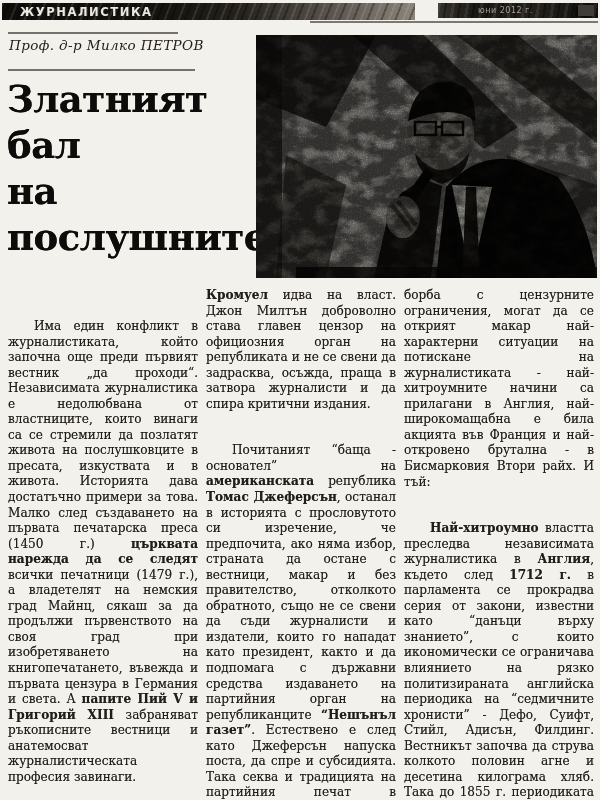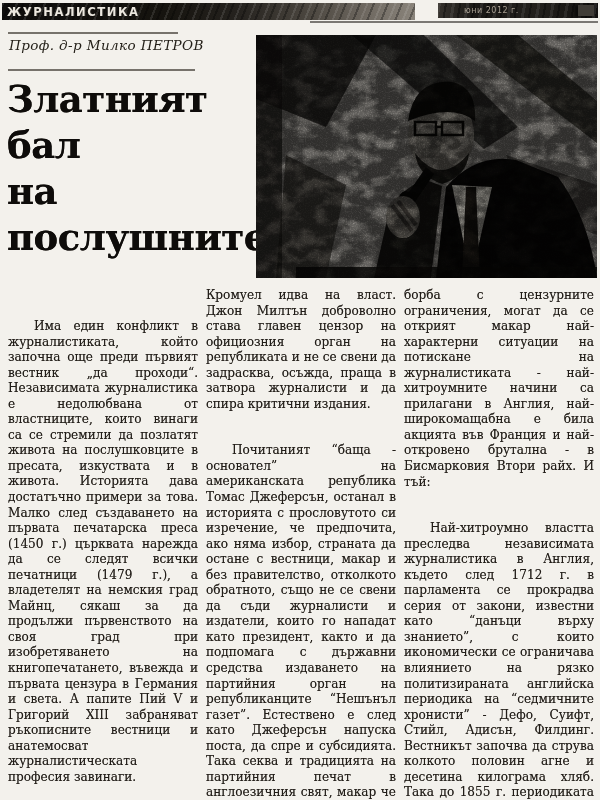--- a/index.html
+++ b/index.html
@@ -1,39 +1,39 @@
 <!DOCTYPE html>
 <html><head>
 <meta charset="utf-8">
 <style>
   html,body{margin:0;padding:0;width:600px;height:800px;overflow:hidden;background:#d8d5cf;}
   #page{position:relative;width:600px;height:800px;background:#f3f1ec;font-family:"DejaVu Serif",serif;color:#1b1815;}
   
   .bar{position:absolute;overflow:hidden;}
   .bar-left{left:2px;top:3px;width:413px;height:17px;background:linear-gradient(90deg,#0e0d0c 0%,#16140f 40%,#26231f 58%,#4d4841 75%,#6e6860 88%,#8a847b 100%);display:flex;align-items:center;}
   .bar-left::after{content:"";position:absolute;inset:0;background:repeating-linear-gradient(112deg,rgba(255,255,255,.10) 0 2px,transparent 2px 6px,rgba(0,0,0,.30) 6px 8px,transparent 8px 13px);}
-  .bar-left span{position:relative;z-index:2;font-family:"DejaVu Sans",sans-serif;font-size:11.5px;font-weight:bold;letter-spacing:1.6px;color:#ece8df;padding-left:5px;text-shadow:0 0 1px #000,1px 0 0 #3a3732;}
+  .bar-left span{position:relative;z-index:2;font-family:"DejaVu Sans",sans-serif;font-size:11.5px;font-weight:bold;letter-spacing:1.6px;color:#ece8df;padding-left:18px;text-shadow:0 0 1px #000,1px 0 0 #3a3732;}
   .bar-right{left:438px;top:3px;width:160px;height:15px;background:linear-gradient(90deg,#35312c,#191715 25%,#23201c 60%,#12100e 100%);display:flex;align-items:center;}
   .bar-right::before{content:"";position:absolute;inset:0;background:repeating-linear-gradient(100deg,rgba(255,255,255,.08) 0 3px,transparent 3px 7px,rgba(0,0,0,.35) 7px 9px,transparent 9px 14px);}
-  .bar-right span{position:relative;z-index:2;font-family:"DejaVu Sans",sans-serif;font-size:8px;color:#a89f92;padding-left:26px;letter-spacing:.5px;}
+  .bar-right span{position:relative;z-index:2;font-family:"DejaVu Sans",sans-serif;font-size:8px;color:#a89f92;padding-left:40px;letter-spacing:.5px;}
   .pagenum-smudge{position:absolute;right:4px;top:2px;width:16px;height:11px;background:#403c36;box-shadow:-3px 1px 2px rgba(0,0,0,.5);z-index:2;}
   .underbar-line{position:absolute;left:310px;top:21px;width:288px;height:2px;background:#3c3833;opacity:.65;filter:blur(.3px);}
   .dash{position:absolute;height:2px;background:#57534c;opacity:.8;filter:blur(.3px);}
   
   .byline{position:absolute;left:9px;top:37px;font-size:13.5px;font-weight:normal;font-style:italic;letter-spacing:.4px;color:#242019;}
   
   .headline{position:absolute;left:7px;top:76px;width:250px;font-weight:bold;font-size:37px;line-height:46px;letter-spacing:-.5px;color:#0e0c0a;text-shadow:0 0 .6px #2c2822;}
   
   .photo{position:absolute;left:256px;top:35px;width:341px;height:243px;background:#8e8b86;}
   
   .columns{position:absolute;left:8px;top:288px;width:586px;display:flex;gap:8px;}
   .col{width:190px;font-size:12.1px;line-height:15.55px;text-align:justify;color:#211d18;text-shadow:0 0 .4px rgba(35,30,24,.55);}
   .col p{margin:0;}
   .col p.indent{text-indent:26px;margin-top:31px;}
-  .col .b{font-weight:normal;}
+  .col .b{font-weight:bold;}
 </style>
 </head>
 <body>
 
 <div id="page">
 
   <div class="bar bar-left">
     <span>ЖУРНАЛИСТИКА</span>
   </div>
   <div class="bar bar-right">

